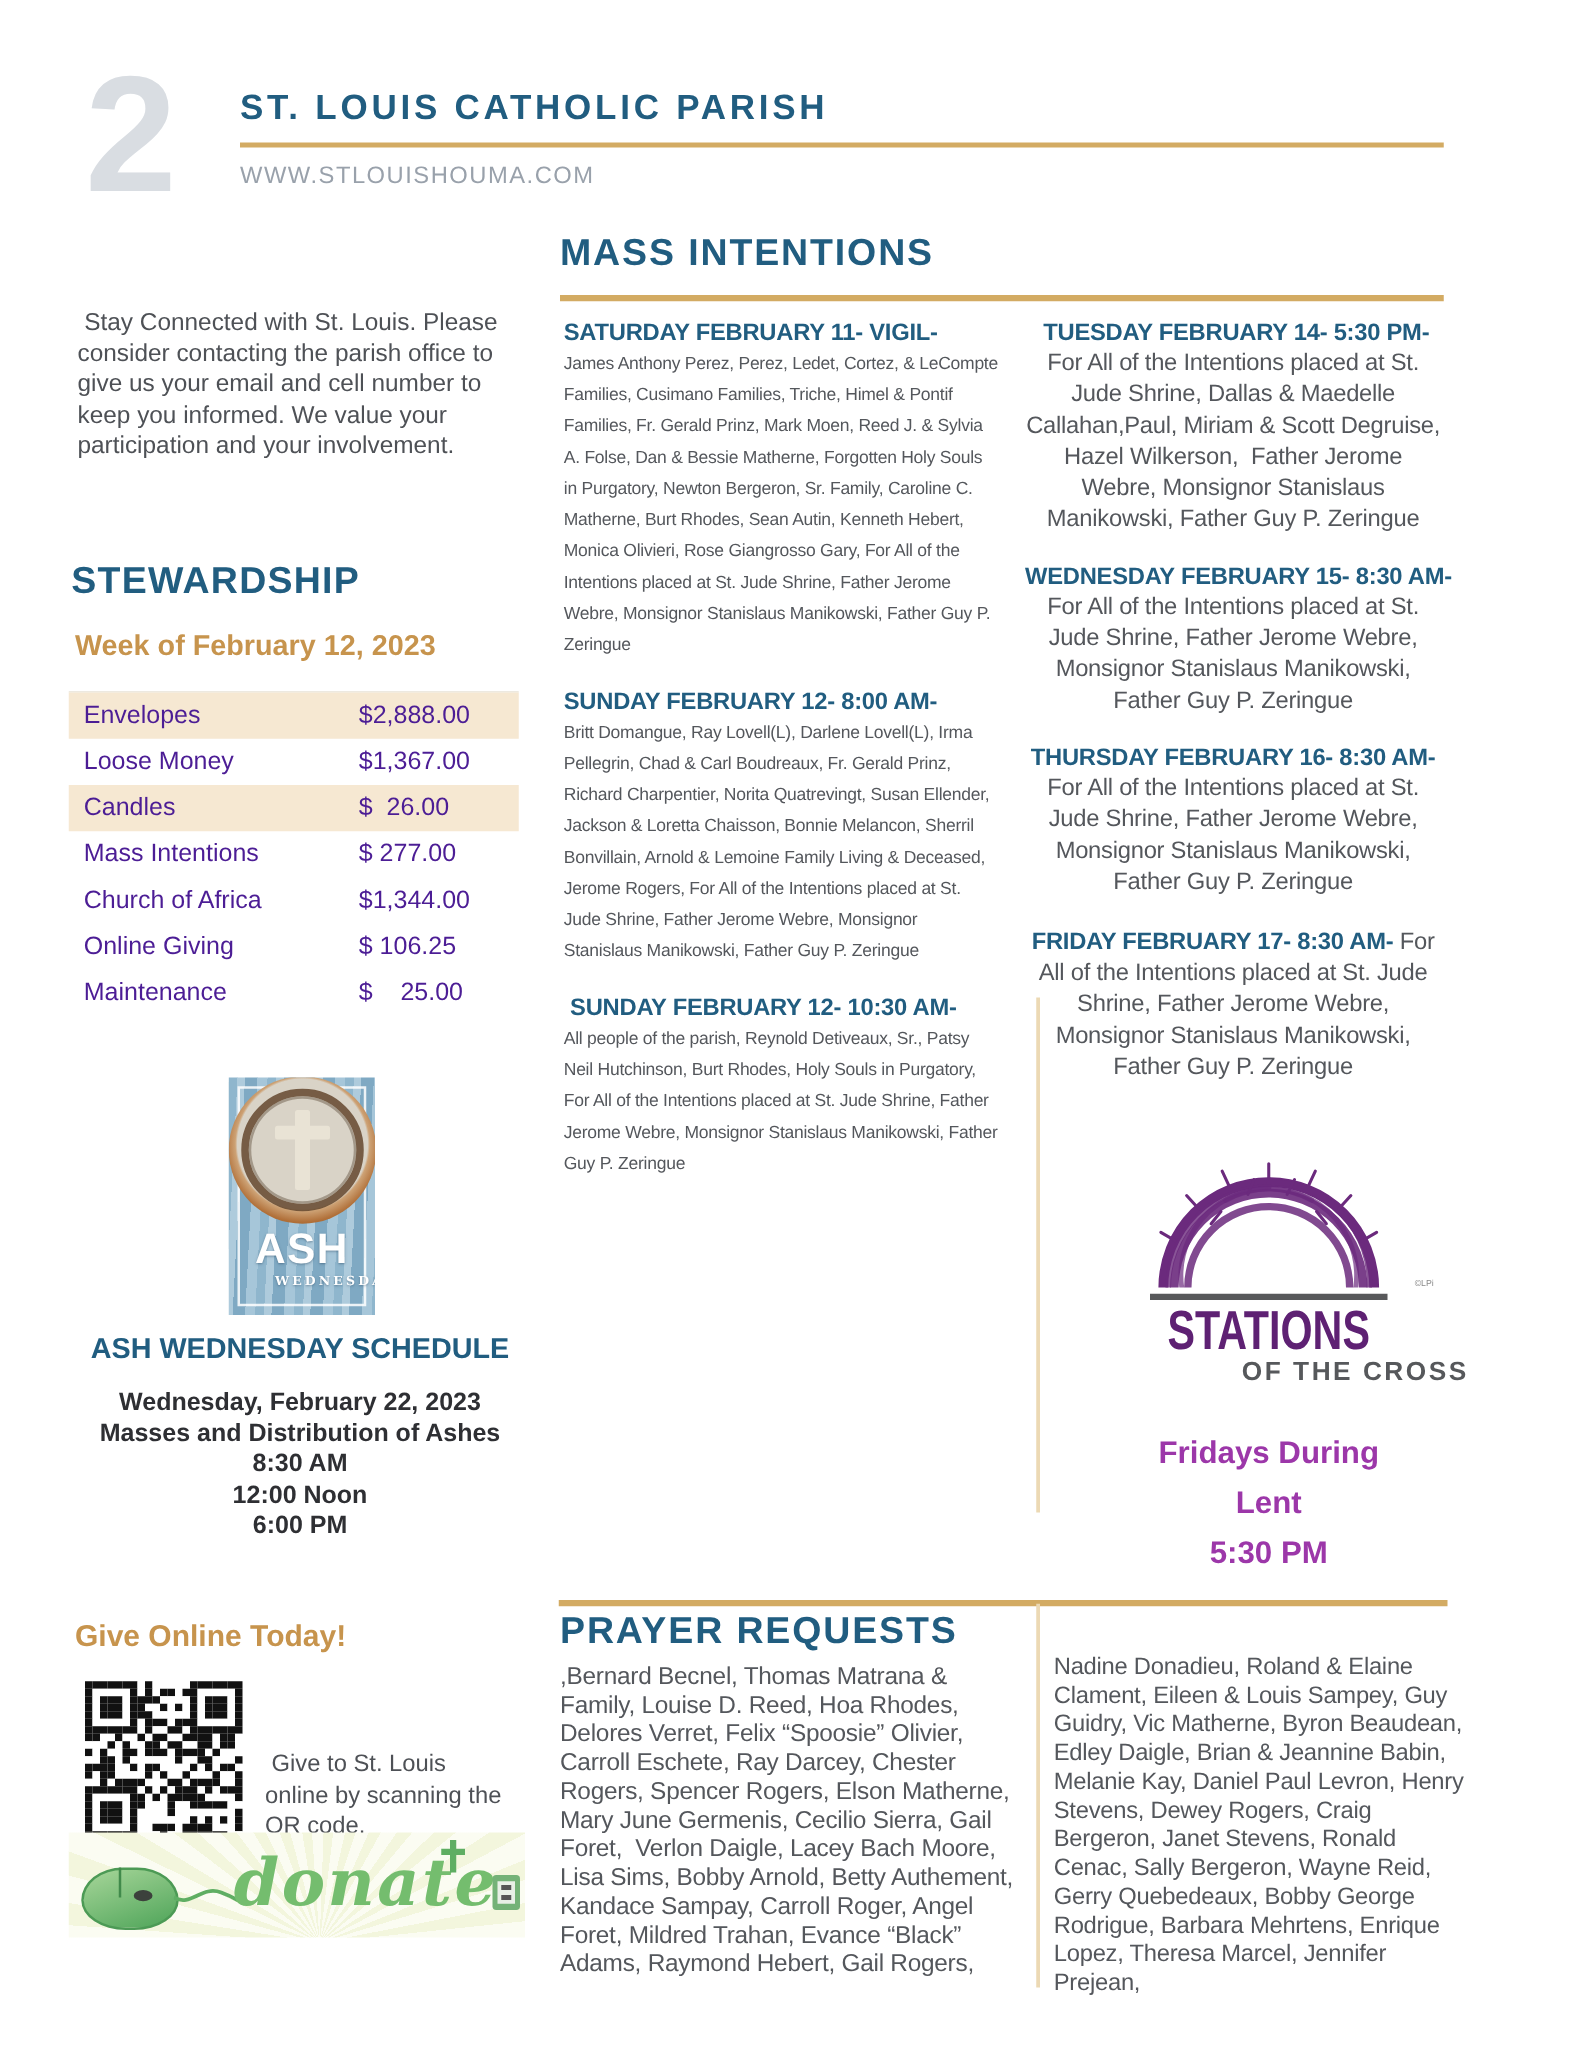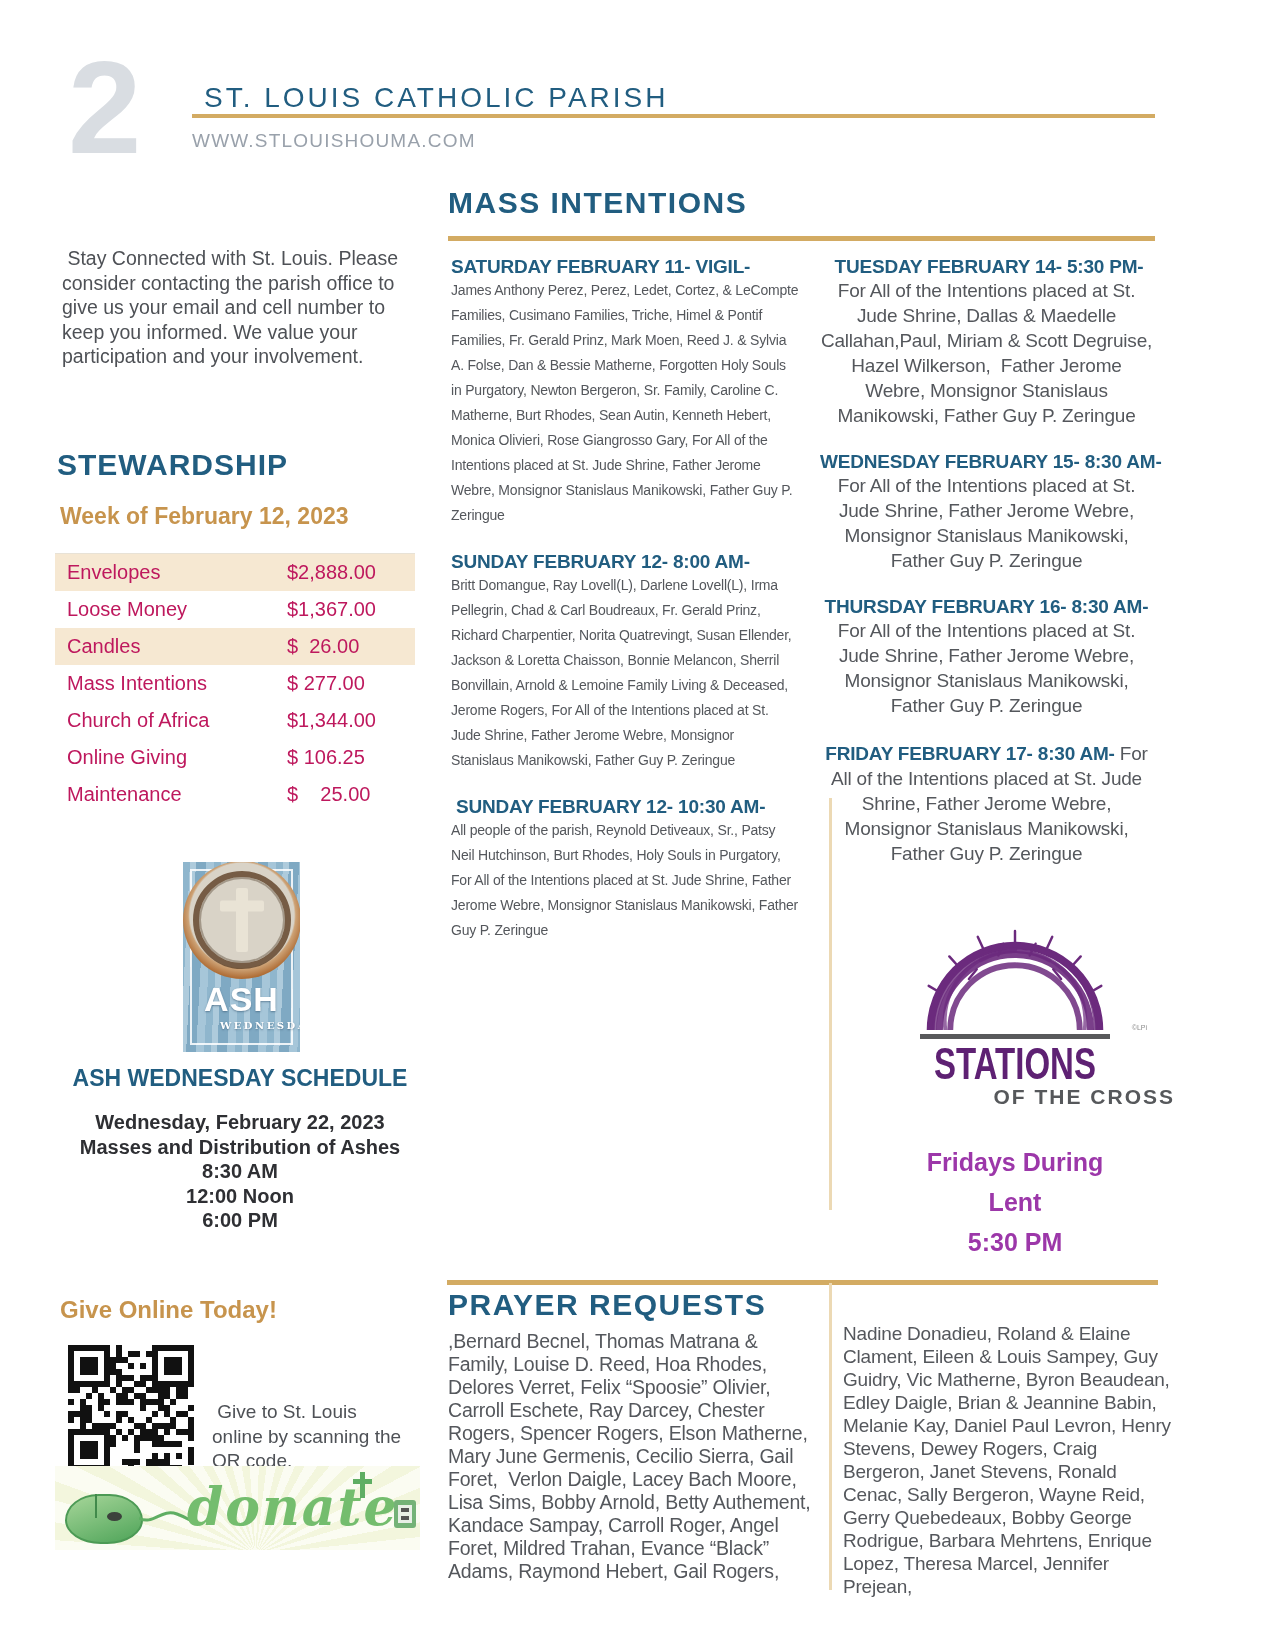--- a/index.html
+++ b/index.html
@@ -2,31 +2,31 @@
 <html><head>
 <meta charset="utf-8">
 <style>
   html,body{margin:0;padding:0;background:#ffffff;}
   .page{position:relative;width:1275px;height:1650px;background:#fff;overflow:hidden;
         font-family:"Liberation Sans","DejaVu Sans",sans-serif;color:#54575c;}
   .abs{position:absolute;}
 
   
   .page-num{left:68px;top:42px;font-size:132px;font-weight:700;color:#d9dde2;line-height:1;}
-  .parish-title{left:192px;top:70px;font-size:28px;font-weight:400;color:#215d80;letter-spacing:3px;margin:12px;}
+  .parish-title{left:192px;top:70px;font-size:28px;font-weight:700;color:#215d80;letter-spacing:3px;margin:0;}
   .header-rule{left:192px;top:114px;width:963px;height:4px;background:#d3ab63;}
   .website{left:192px;top:130px;font-size:19px;letter-spacing:1.2px;color:#99a1ab;}
 
   
   .stay-connected{left:62px;top:246px;width:356px;font-size:19.5px;line-height:24.5px;
                   color:#4e5156;white-space:pre-wrap;}
   .stewardship-title{left:57px;top:448px;font-size:30px;font-weight:800;color:#215d80;letter-spacing:1px;margin:0;}
   .stewardship-week{left:60px;top:503px;font-size:23px;font-weight:700;color:#c7944d;}
   .stew-table{left:55px;top:553px;width:360px;border-top:1px solid #e8e2d6;}
-  .s-row{display:flex;align-items:center;height:37px;font-size:20px;color:#be185d;}
+  .s-row{display:flex;align-items:center;height:37px;font-size:20px;color:#4c1d95;}
   .s-row.hl{background:#f6e8d2;}
   .s-label{padding-left:12px;flex:1;}
   .s-amount{width:128px;white-space:pre;}
 
   
   .ash-img{left:183px;top:862px;width:117px;height:190px;overflow:hidden;
      background:repeating-linear-gradient(93deg,#8fb6cd 0 7px,#aecbdc 7px 13px,#7fa9c3 13px 23px,#a6c6d9 23px 31px);}
   .ash-frame{position:absolute;left:7px;right:7px;top:7px;bottom:7px;border:2px solid rgba(255,255,255,.85);}
   .ash-bowl{position:absolute;left:50%;top:58px;transform:translate(-50%,-50%);width:118px;height:118px;border-radius:50%;
      background:radial-gradient(circle at 50% 46%,#d9d3c7 0 60%,#cda275 62%,#b06f38 72%,#8a4f22 100%);}

